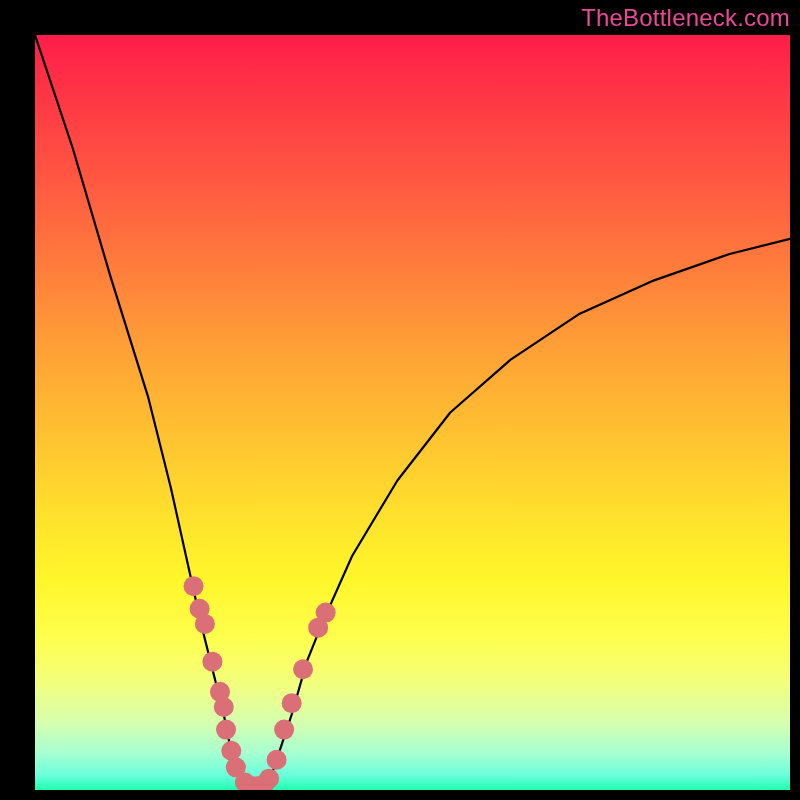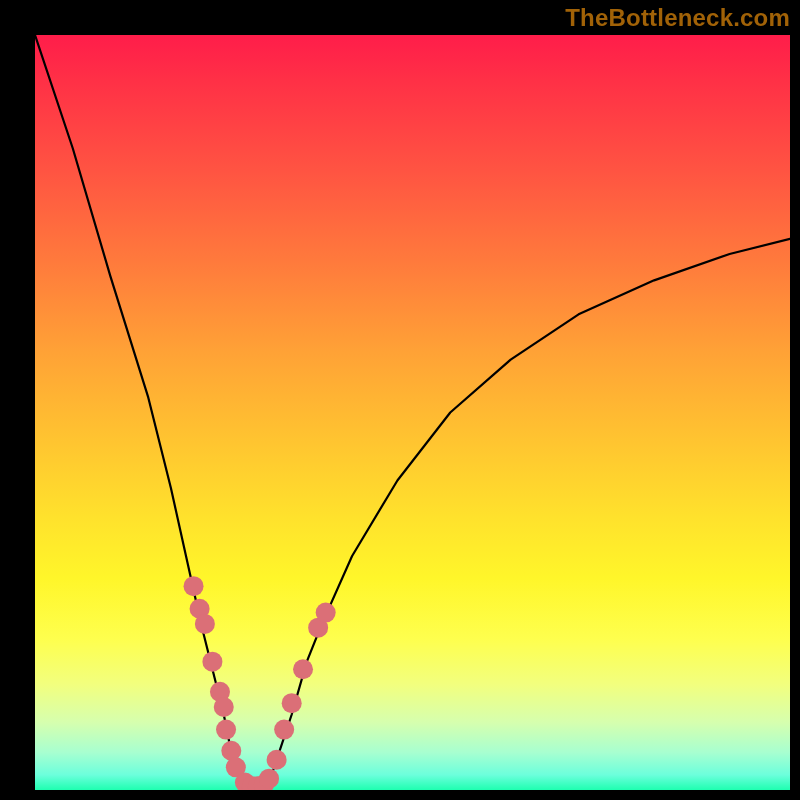--- a/index.html
+++ b/index.html
@@ -14,23 +14,23 @@
   .frame {
     position: relative;
     width: 800px;
     height: 800px;
     background: #000;
   }
   .watermark {
     position: absolute;
     top: 4px;
     right: 10px;
-    color: #a16207;
+    color: #ec4899;
     font-size: 24px;
-    font-weight: 700;
+    font-weight: 400;
     letter-spacing: 0.2px;
     z-index: 10;
   }
   .plot-area {
     position: absolute;
     left: 35px;
     top: 35px;
     width: 755px;
     height: 755px;
   }

